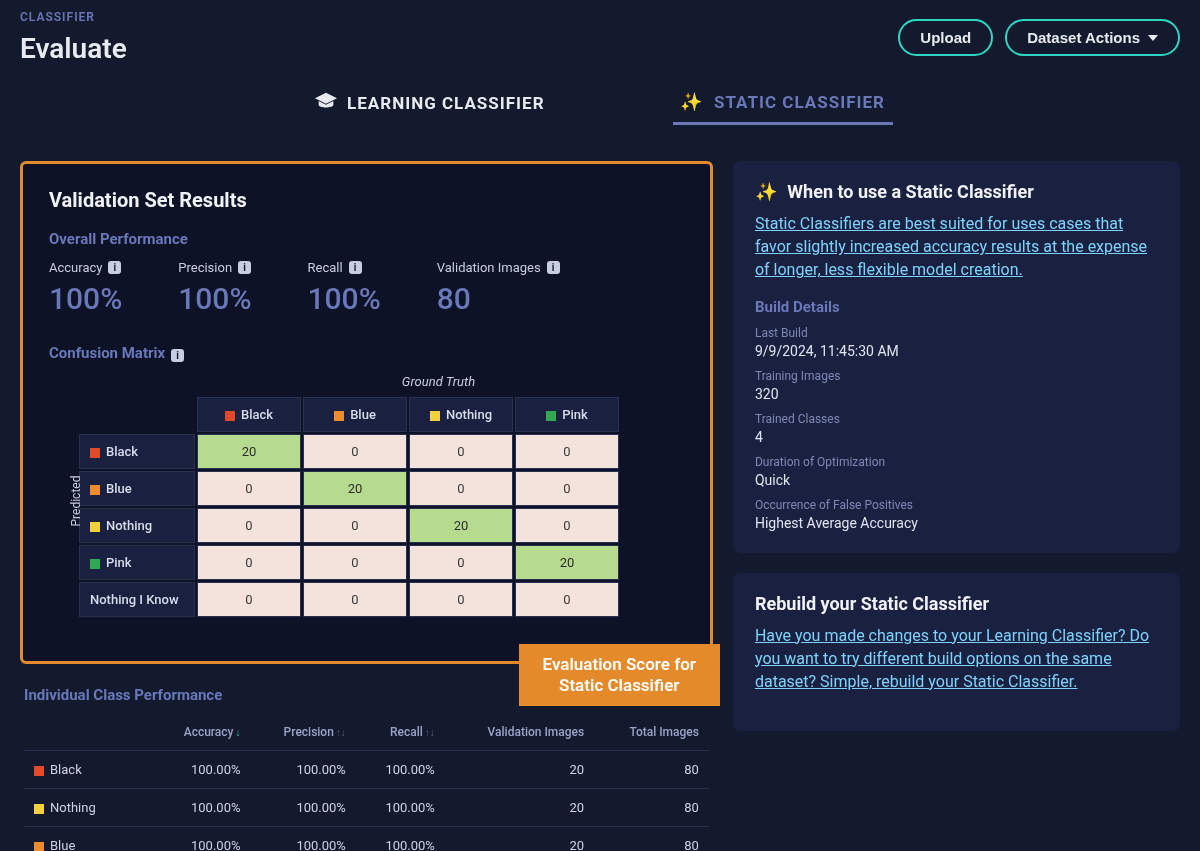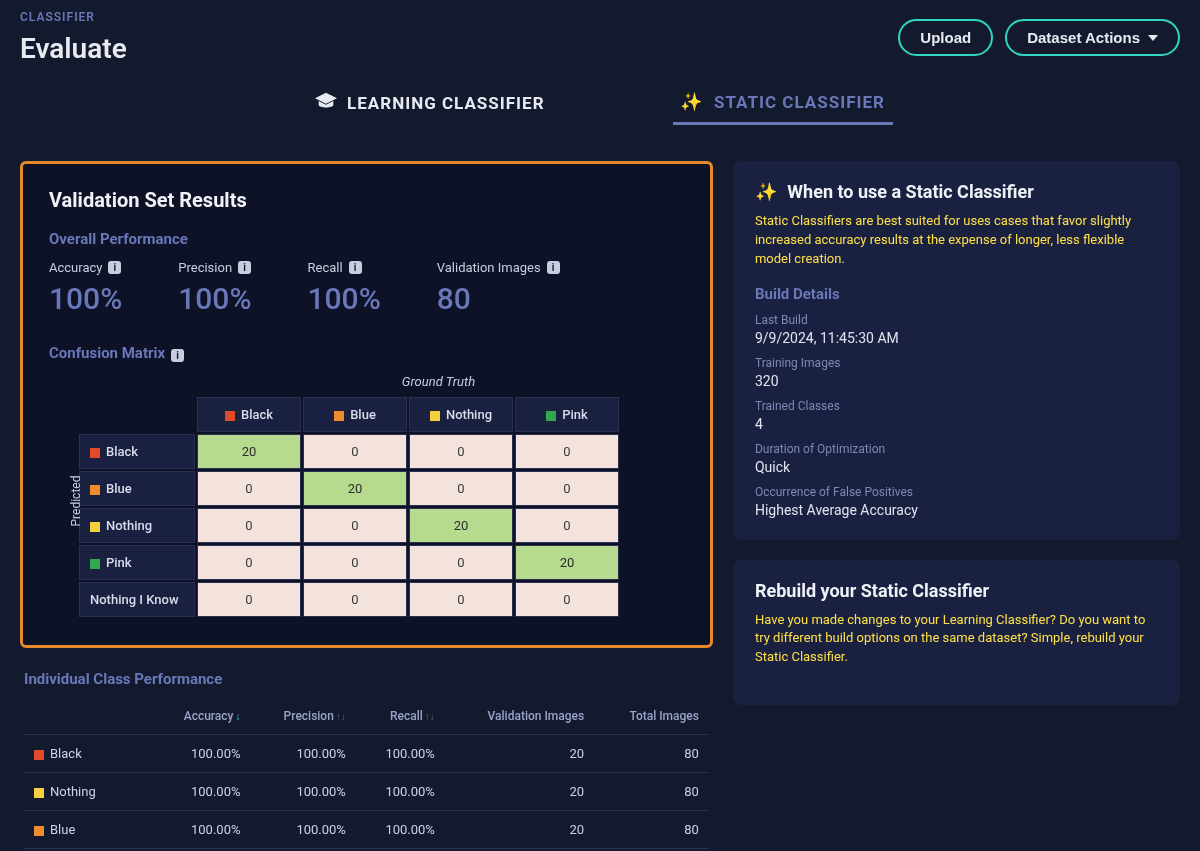--- a/index.html
+++ b/index.html
@@ -75,21 +75,21 @@
   .content {
     display: flex;
     gap: 20px;
     padding: 30px 20px 0;
   }
   .left-col { flex: 1.55; position: relative; }
   .right-col { flex: 1; display: flex; flex-direction: column; gap: 20px; }
   .results-panel {
     background: #0d1226;
     border-radius: 6px;
-    padding: 24px 26px 26px;
+    padding: 24px 26px 42px;
     position: relative;
     border: 3px solid #e58a2a;
   }
   .panel-title {
     font-size: 20px;
     font-weight: 700;
     color: #f0f2f8;
     margin-bottom: 18px;
   }
   .subhead {
@@ -241,24 +241,25 @@
   .side-card h3 {
     font-size: 18px;
     font-weight: 700;
     color: #f0f2f8;
     display: flex;
     align-items: center;
     gap: 10px;
     margin-bottom: 10px;
   }
   .side-card p.desc {
-    font-size: 13px;
-    color: #fde047;
+    font-size: 16px;
+    color: #7dd3fc;
     line-height: 1.45;
     margin-bottom: 16px;
+    text-decoration: underline;
   }
   .side-card .section-label {
     color: #6a77b8;
     font-weight: 700;
     font-size: 15px;
     margin-bottom: 6px;
     margin-top: 10px;
   }
   .side-card .field-label {
     color: #7e88b4;
@@ -398,20 +399,24 @@
             <th class="rowhead"><span>Nothing I Know</span></th>
             <td class="cell-zero">0</td>
             <td class="cell-zero">0</td>
             <td class="cell-zero">0</td>
             <td class="cell-zero">0</td>
           </tr>
         </tbody>
           </table>
       </div>
 
+      <div class="callout">
+        <div>Evaluation Score for</div>
+        <div>Static Classifier</div>
+      </div>
     </div>
 
     <div class="icp">
       <div class="icp-title">Individual Class Performance</div>
       <table class="icp-table">
         <tbody>
             <tr>
           <th class="namecell"></th>
           <th><span>Accuracy</span><span class="sort-arrow">↓</span></th>
           <th><span>Precision</span><span class="sort-arrow-dim">↑↓</span></th>

